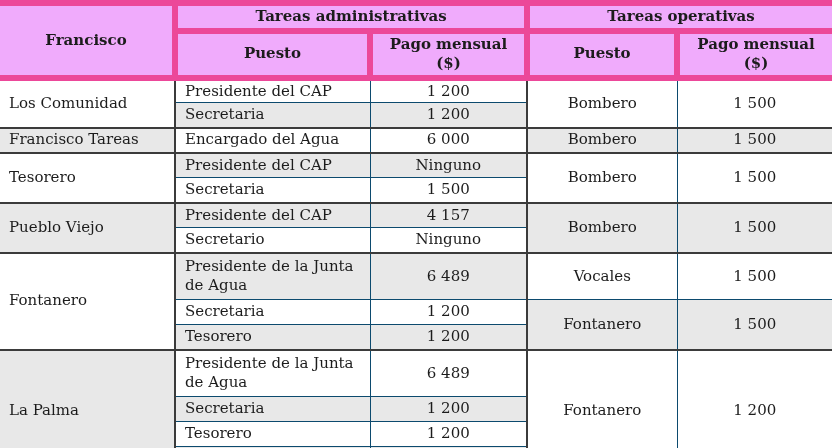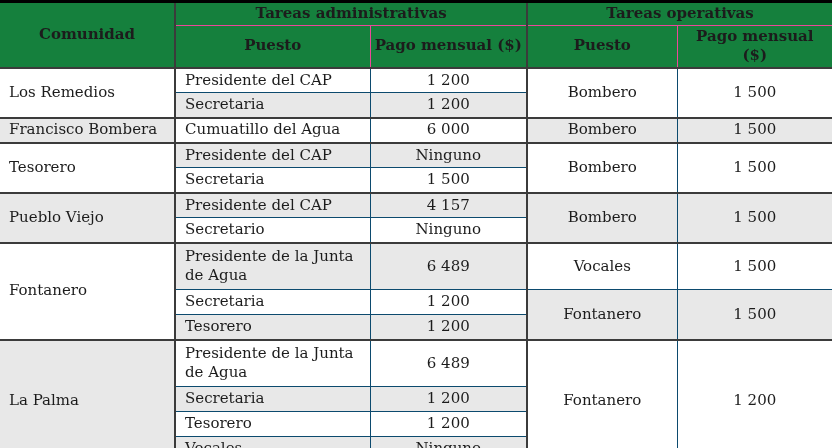--- a/index.html
+++ b/index.html
@@ -20,22 +20,22 @@
     border-bottom: 3px solid #000000;
   }
   td, th {
     border: 1px solid #0c4a6e;
     padding: 1px 8px;
     vertical-align: middle;
     line-height: 1.3;
     overflow: hidden;
   }
   th {
-    border: 1px solid #ec4899;
-    background: #15803d;
+    border: 6px solid #ec4899;
+    background: #f0abfc;
     font-weight: bold;
     text-align: center;
     padding: 1px 4px;
   }
   .shade { background: #e8e8e8; }
   .bt    { border-top: 2px solid #3b3b3b; }      
   .sec   { border-left: 2px solid #3b3b3b; }     
   .thin  { border-left: 1px solid #4a4a4a; }     
   .el    { border-left: none; }
   .er    { border-right: none; }
@@ -53,46 +53,46 @@
   <colgroup>
     <col style="width:175px">
         <col style="width:195px">
         <col style="width:157px">
     <col style="width:150px">
         <col style="width:155px">
   </colgroup>
 
   <tbody>
         <tr class="h22">
-    <th rowspan="2" class="el">Comunidad</th>
+    <th rowspan="2" class="el">Francisco</th>
     <th colspan="2" class="sec">Tareas administrativas</th>
     <th colspan="2" class="sec er">Tareas operativas</th>
   </tr>
   <tr class="h25">
     <th class="sec">Puesto</th>
     <th class="thin">Pago mensual ($)</th>
     <th class="sec">Puesto</th>
     <th class="thin er">Pago mensual ($)</th>
   </tr>
 
   <tr class="h25">
-    <td rowspan="2" class="lft bt el">Los Remedios</td>
+    <td rowspan="2" class="lft bt el">Los Comunidad</td>
     <td class="lft bt sec">Presidente del CAP</td>
     <td class="ctr bt thin">1 200</td>
     <td rowspan="2" class="ctr bt sec">Bombero</td>
     <td rowspan="2" class="ctr bt thin er">1 500</td>
   </tr>
   <tr class="h25">
     <td class="lft sec shade">Secretaria</td>
     <td class="ctr thin shade">1 200</td>
   </tr>
 
   <tr class="h25">
-    <td class="lft bt el shade">Francisco Bombera</td>
-    <td class="lft bt sec">Cumuatillo del Agua</td>
+    <td class="lft bt el shade">Francisco Tareas</td>
+    <td class="lft bt sec">Encargado del Agua</td>
     <td class="ctr bt thin">6 000</td>
     <td class="ctr bt sec shade">Bombero</td>
     <td class="ctr bt thin er shade">1 500</td>
   </tr>
 
   <tr class="h25">
     <td rowspan="2" class="lft bt el">Tesorero</td>
     <td class="lft bt sec shade">Presidente del CAP</td>
     <td class="ctr bt thin shade">Ninguno</td>
     <td rowspan="2" class="ctr bt sec">Bombero</td>

